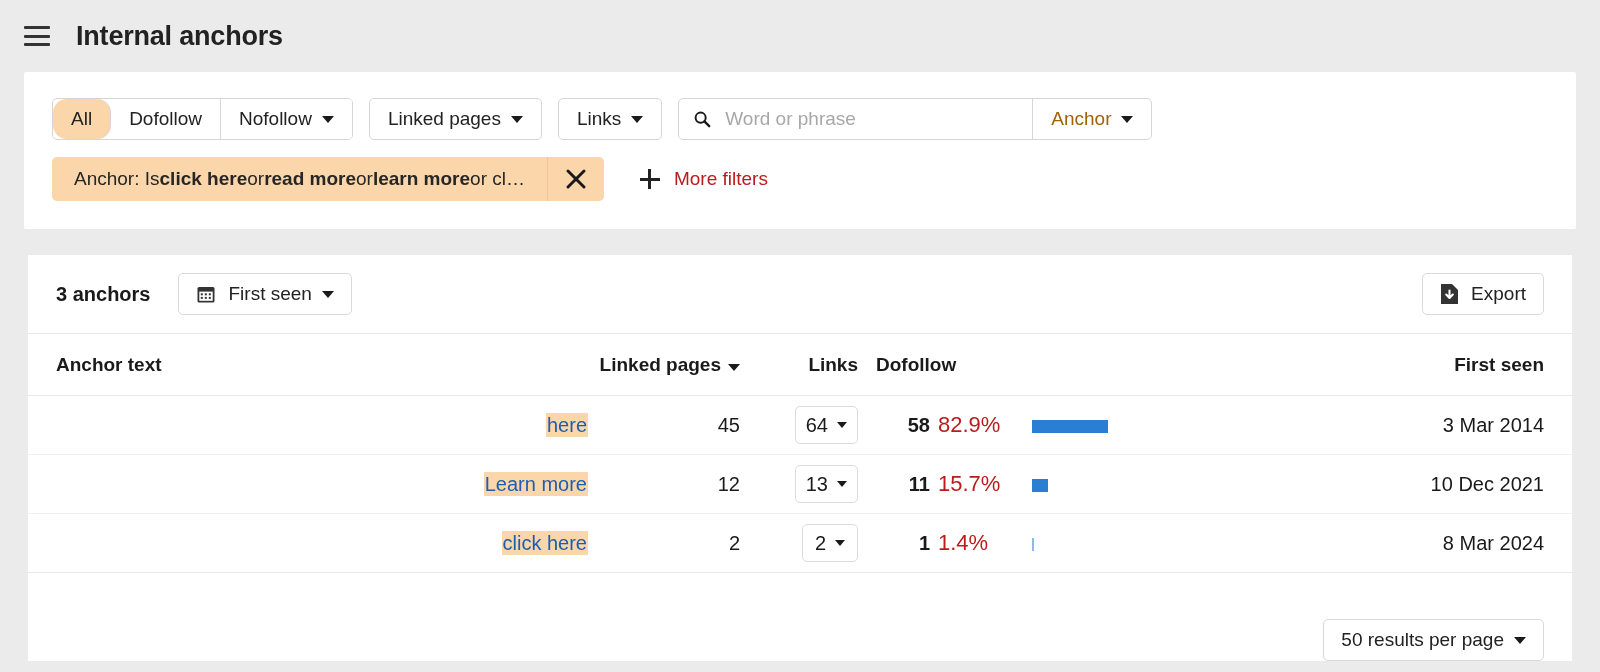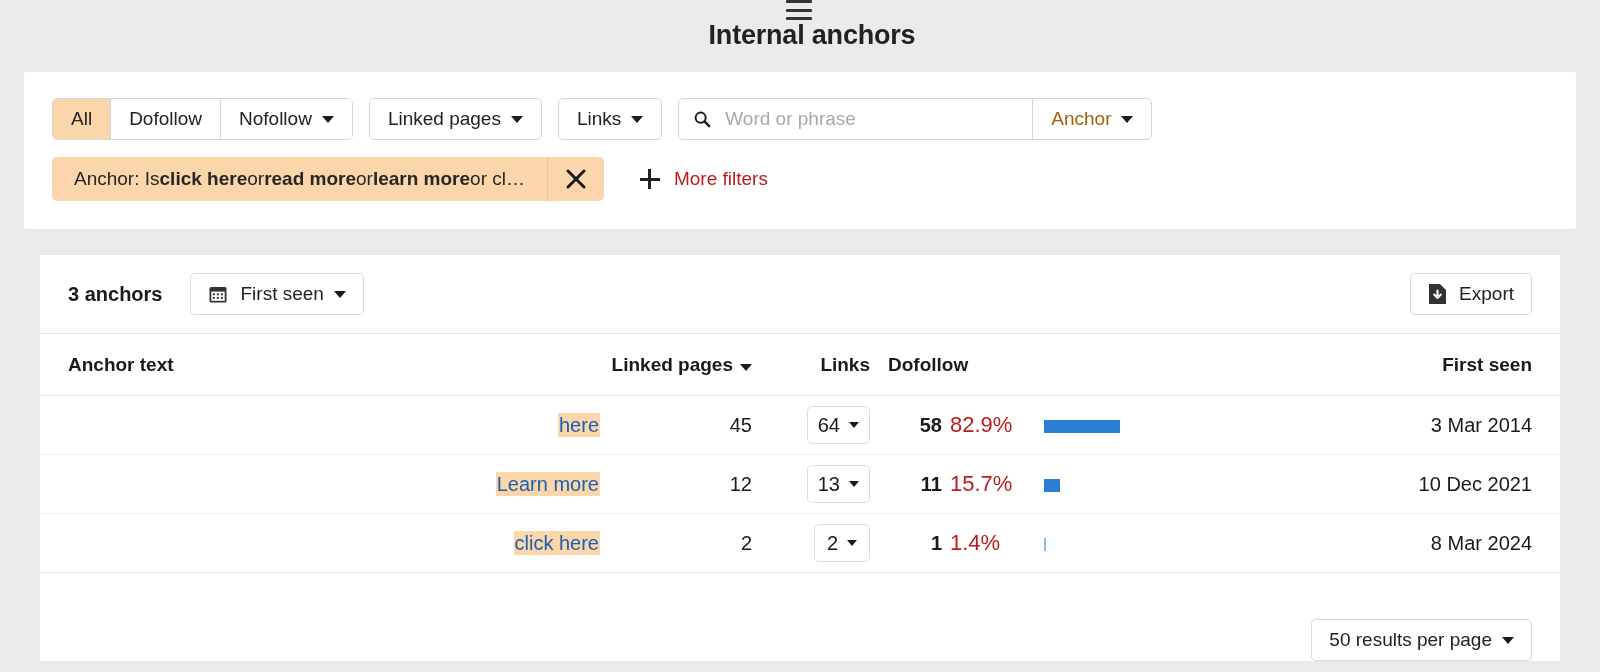--- a/index.html
+++ b/index.html
@@ -12,21 +12,20 @@
   }
   .page { position: relative; width: 1600px; height: 672px; overflow: hidden; }
 
   
   .topbar {
     height: 72px;
     display: flex;
     align-items: center;
     padding-left: 24px;
     background: #ebebeb;
-    flex-direction: column;
   }
   .hamburger {
     width: 26px; height: 20px;
     display: flex; flex-direction: column; justify-content: space-between;
     margin-right: 26px; cursor: pointer;
   }
   .hamburger span { display: block; height: 3px; background: #333; border-radius: 1px; }
   .page-title {
     font-size: 27px; font-weight: bold; color: #222; letter-spacing: -0.2px;
   }
@@ -47,21 +46,21 @@
   .seg-group {
     display: flex; border: 1px solid #d6d6d6; border-radius: 5px; overflow: hidden;
     height: 42px; background: #fff;
   }
   .seg {
     display: flex; align-items: center; padding: 0 18px;
     font-size: 19px; color: #222; cursor: pointer; background: #fff;
     border-right: 1px solid #d6d6d6; white-space: nowrap;
   }
   .seg:last-child { border-right: none; }
-  .seg.active { background: #fbd6aa; }
+  .seg.active { background: #fbd6aa; border-radius: 14px; }
   .caret {
     display: inline-block; margin-left: 10px;
     border-left: 6px solid transparent; border-right: 6px solid transparent;
     border-top: 7px solid #1a1a1a;
   }
   .pill {
     display: flex; align-items: center; height: 42px; padding: 0 18px;
     border: 1px solid #d6d6d6; border-radius: 5px; background: #fff;
     font-size: 19px; color: #222; cursor: pointer; margin-left: 16px; white-space: nowrap;
   }
@@ -110,21 +109,21 @@
   .plus-icon {
     position: relative; width: 20px; height: 20px; margin-right: 14px;
   }
   .plus-icon::before, .plus-icon::after {
     content: ""; position: absolute; background: #222;
   }
   .plus-icon::before { left: 0; top: 8.5px; width: 20px; height: 3px; }
   .plus-icon::after { top: 0; left: 8.5px; height: 20px; width: 3px; }
 
   
-  .table-card { background: #fff; margin: 0 40px; }
+  .table-card { background: #fff; margin: 0 28px; }
   .table-toolbar {
     display: flex; align-items: center; justify-content: space-between;
     height: 79px; padding: 0 28px 0 28px;
     border-bottom: 1px solid #e8e8e8;
   }
   .toolbar-left { display: flex; align-items: center; }
   .anchors-count { font-size: 20px; font-weight: bold; color: #1a1a1a; margin-right: 28px; }
   .btn-outline {
     display: flex; align-items: center; height: 42px; padding: 0 17px;
     border: 1px solid #d9d9d9; border-radius: 5px; background: #fff;

